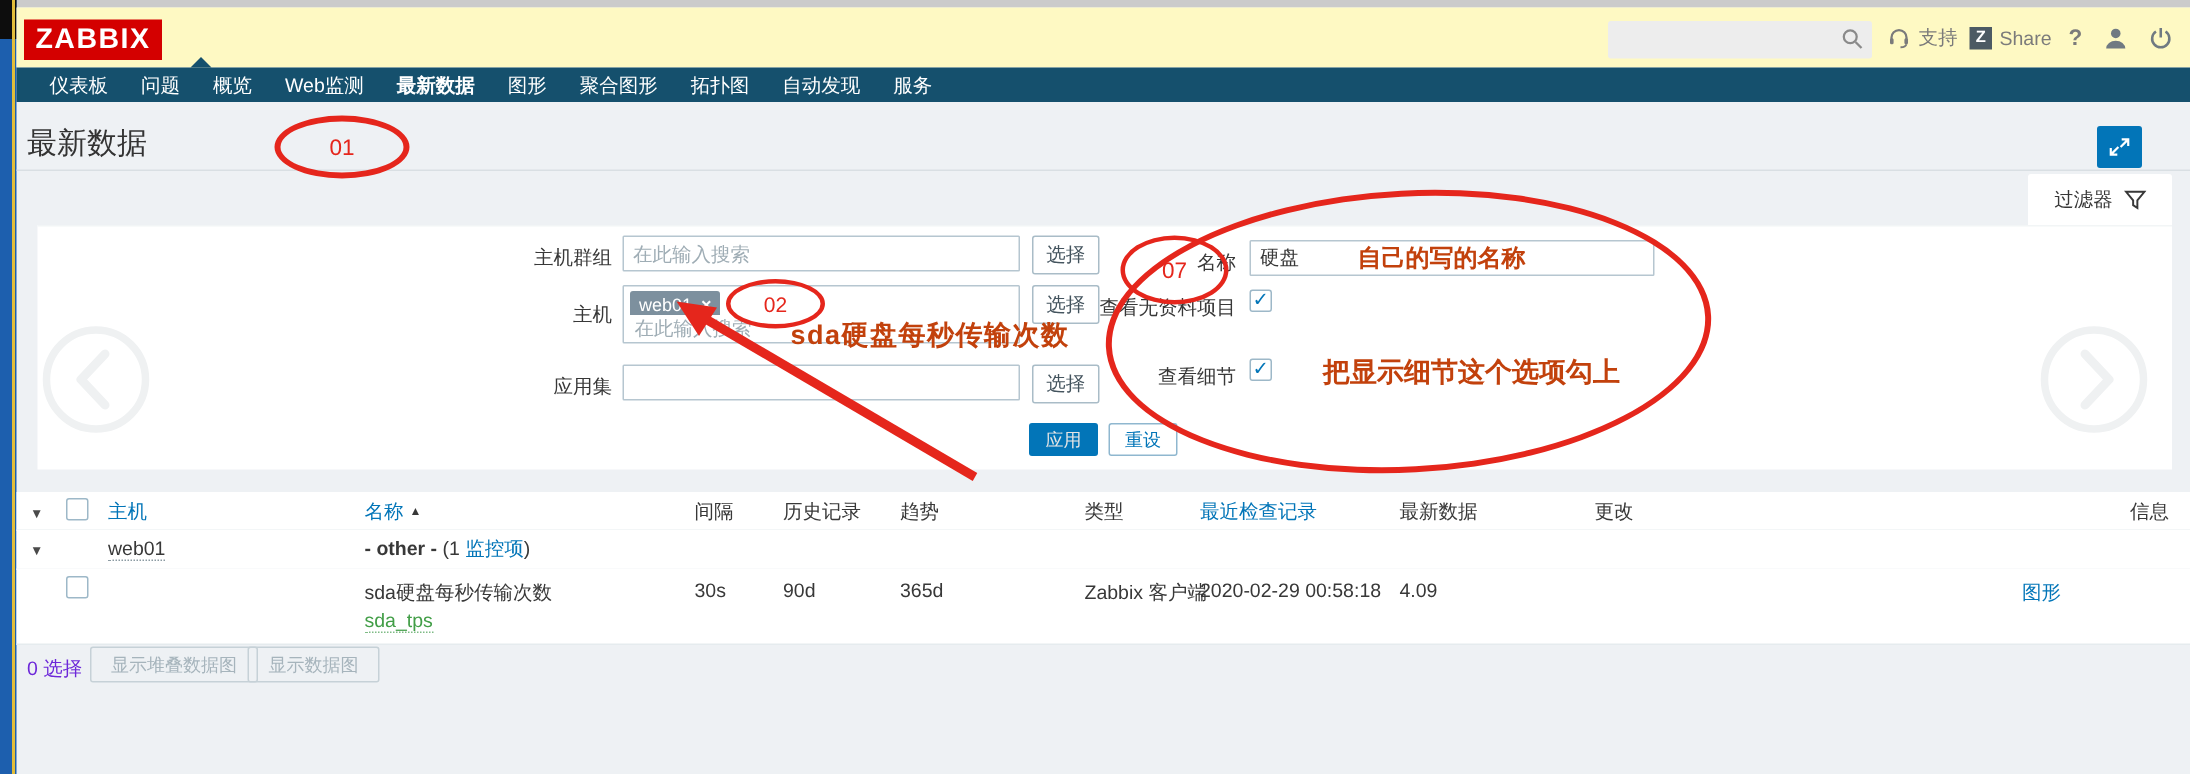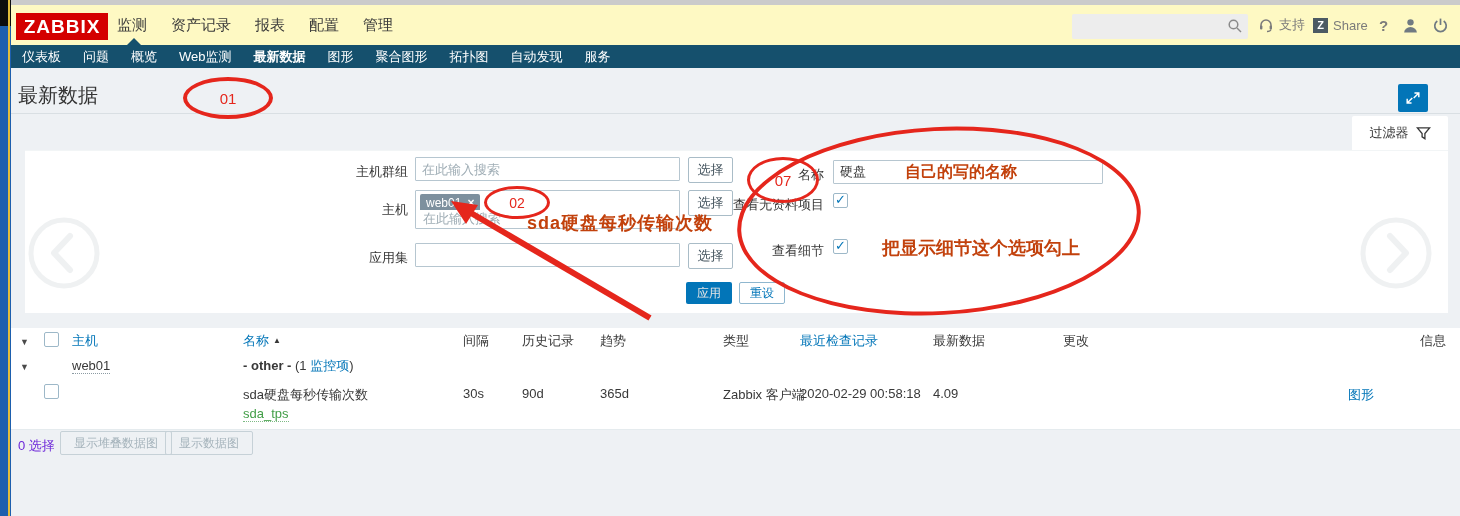--- a/index.html
+++ b/index.html
@@ -19,21 +19,21 @@
         align-items:center;justify-content:center}
   .main-menu{left:106px;top:0;height:40px;display:flex;align-items:center;gap:24px}
   .main-menu span{font-size:15px;color:#3a3a3a;cursor:pointer}
   .searchbox{left:1061px;top:9px;width:176px;height:25px;background:#ededed;border-radius:2px}
   .searchbox svg{position:absolute;right:5px;top:4px}
   .util{top:0;height:40px;display:flex;align-items:center;gap:5px;color:#7b7b7b;font-size:13px}
   .share-badge{width:15px;height:15px;background:#4c5a63;color:#fff;font-size:11px;
                font-weight:bold;display:flex;align-items:center;justify-content:center}
   .help-q{font-size:15px;font-weight:bold;color:#7b7b7b}
   
-  .subnav{left:11px;top:45px;width:1449px;height:23px;background:#15506d;display:flex;align-items:flex-end;padding-left:0;box-sizing:border-box}
+  .subnav{left:11px;top:45px;width:1449px;height:23px;background:#15506d;display:flex;align-items:flex-end;padding-left:11px;box-sizing:border-box}
   .subnav span{color:#fff;font-size:13px;padding:0 11px;line-height:23px;cursor:pointer}
   .subnav span.active{font-weight:bold}
   .nav-caret{left:127px;top:38px;width:0;height:0;border-left:7px solid transparent;
              border-right:7px solid transparent;border-bottom:7px solid #15506d}
   
   .page-title{left:18px;top:82px;font-size:20px;color:#333}
   .title-sep{left:11px;top:113px;width:1449px;height:1px;background:#d9dfe3}
   .kiosk-btn{left:1398px;top:84px;width:30px;height:28px;background:#0275b8;border-radius:2px;
              display:flex;align-items:center;justify-content:center;cursor:pointer}
   
@@ -96,27 +96,20 @@
 <body>
 
 <div class="abs top-strip"></div>
 <div class="abs left-strip">
   <div class="black"></div>
   <div class="gold"></div>
 </div>
 
 <div class="abs topbar">
   <div class="abs logo">ZABBIX</div>
-  <div class="abs main-menu">
-    <span>监测</span>
-    <span>资产记录</span>
-    <span>报表</span>
-    <span>配置</span>
-    <span>管理</span>
-  </div>
   <div class="abs searchbox">
     <svg width="16" height="16" viewBox="0 0 16 16">
       <circle cx="6.5" cy="6.5" r="4.3" fill="none" stroke="#8a8a8a" stroke-width="1.5"></circle>
       <line x1="10" y1="10" x2="14" y2="14" stroke="#8a8a8a" stroke-width="1.5"></line>
     </svg>
   </div>
   <div class="abs util" style="left:1247px">
     <svg width="16" height="16" viewBox="0 0 16 16">
       <path d="M3 10 v-2 a5 5 0 0 1 10 0 v2" fill="none" stroke="#7b7b7b" stroke-width="1.5"></path>
       <rect x="2" y="8.5" width="2.4" height="4" rx="1" fill="#7b7b7b"></rect>

